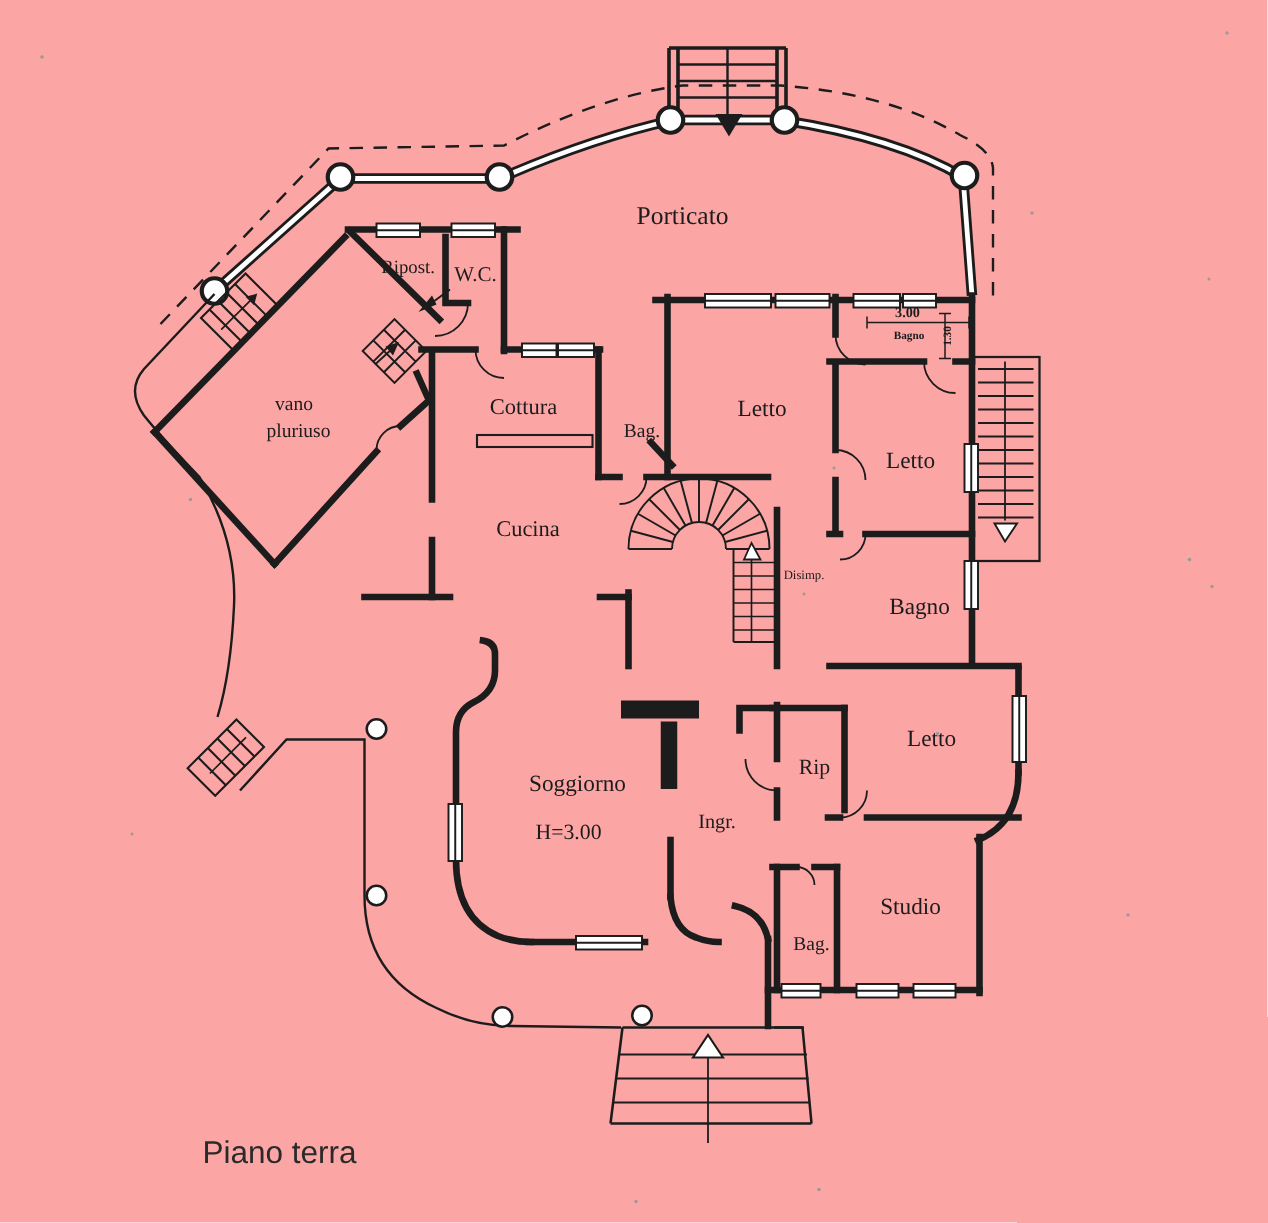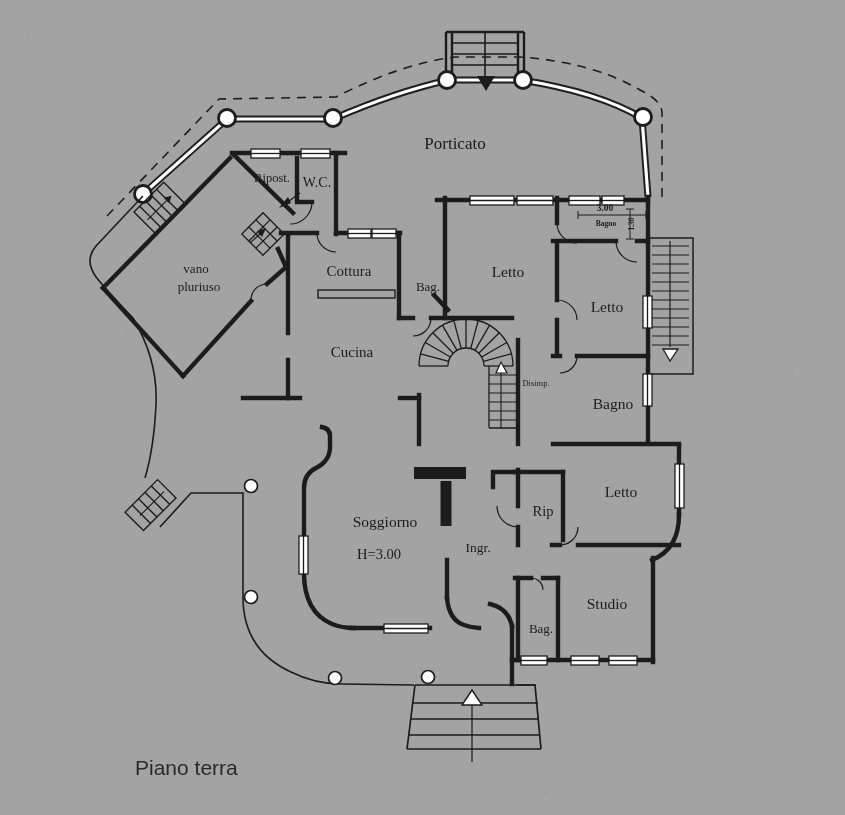--- a/index.html
+++ b/index.html
@@ -1,16 +1,16 @@
 <!DOCTYPE html>
 <html><head>
 <meta charset="utf-8">
 <style>
   html,body{margin:0;padding:0;background:#ffffff;}
-  .page{position:relative;width:845px;height:815px;background:#a3a3a3;overflow:hidden;
+  .page{position:relative;width:845px;height:815px;background:#fca5a5;overflow:hidden;
         font-family:"Liberation Serif", serif;}
   svg{position:absolute;left:0;top:0;}
   .lbl{fill:#1c1c1c;}
   .lbl-sans{font-family:"Liberation Sans", sans-serif;fill:#2a2a2a;}
 </style>
 </head>
 <body>
 
 <div class="page">
 <svg width="845" height="815" viewBox="0 0 845 815">

